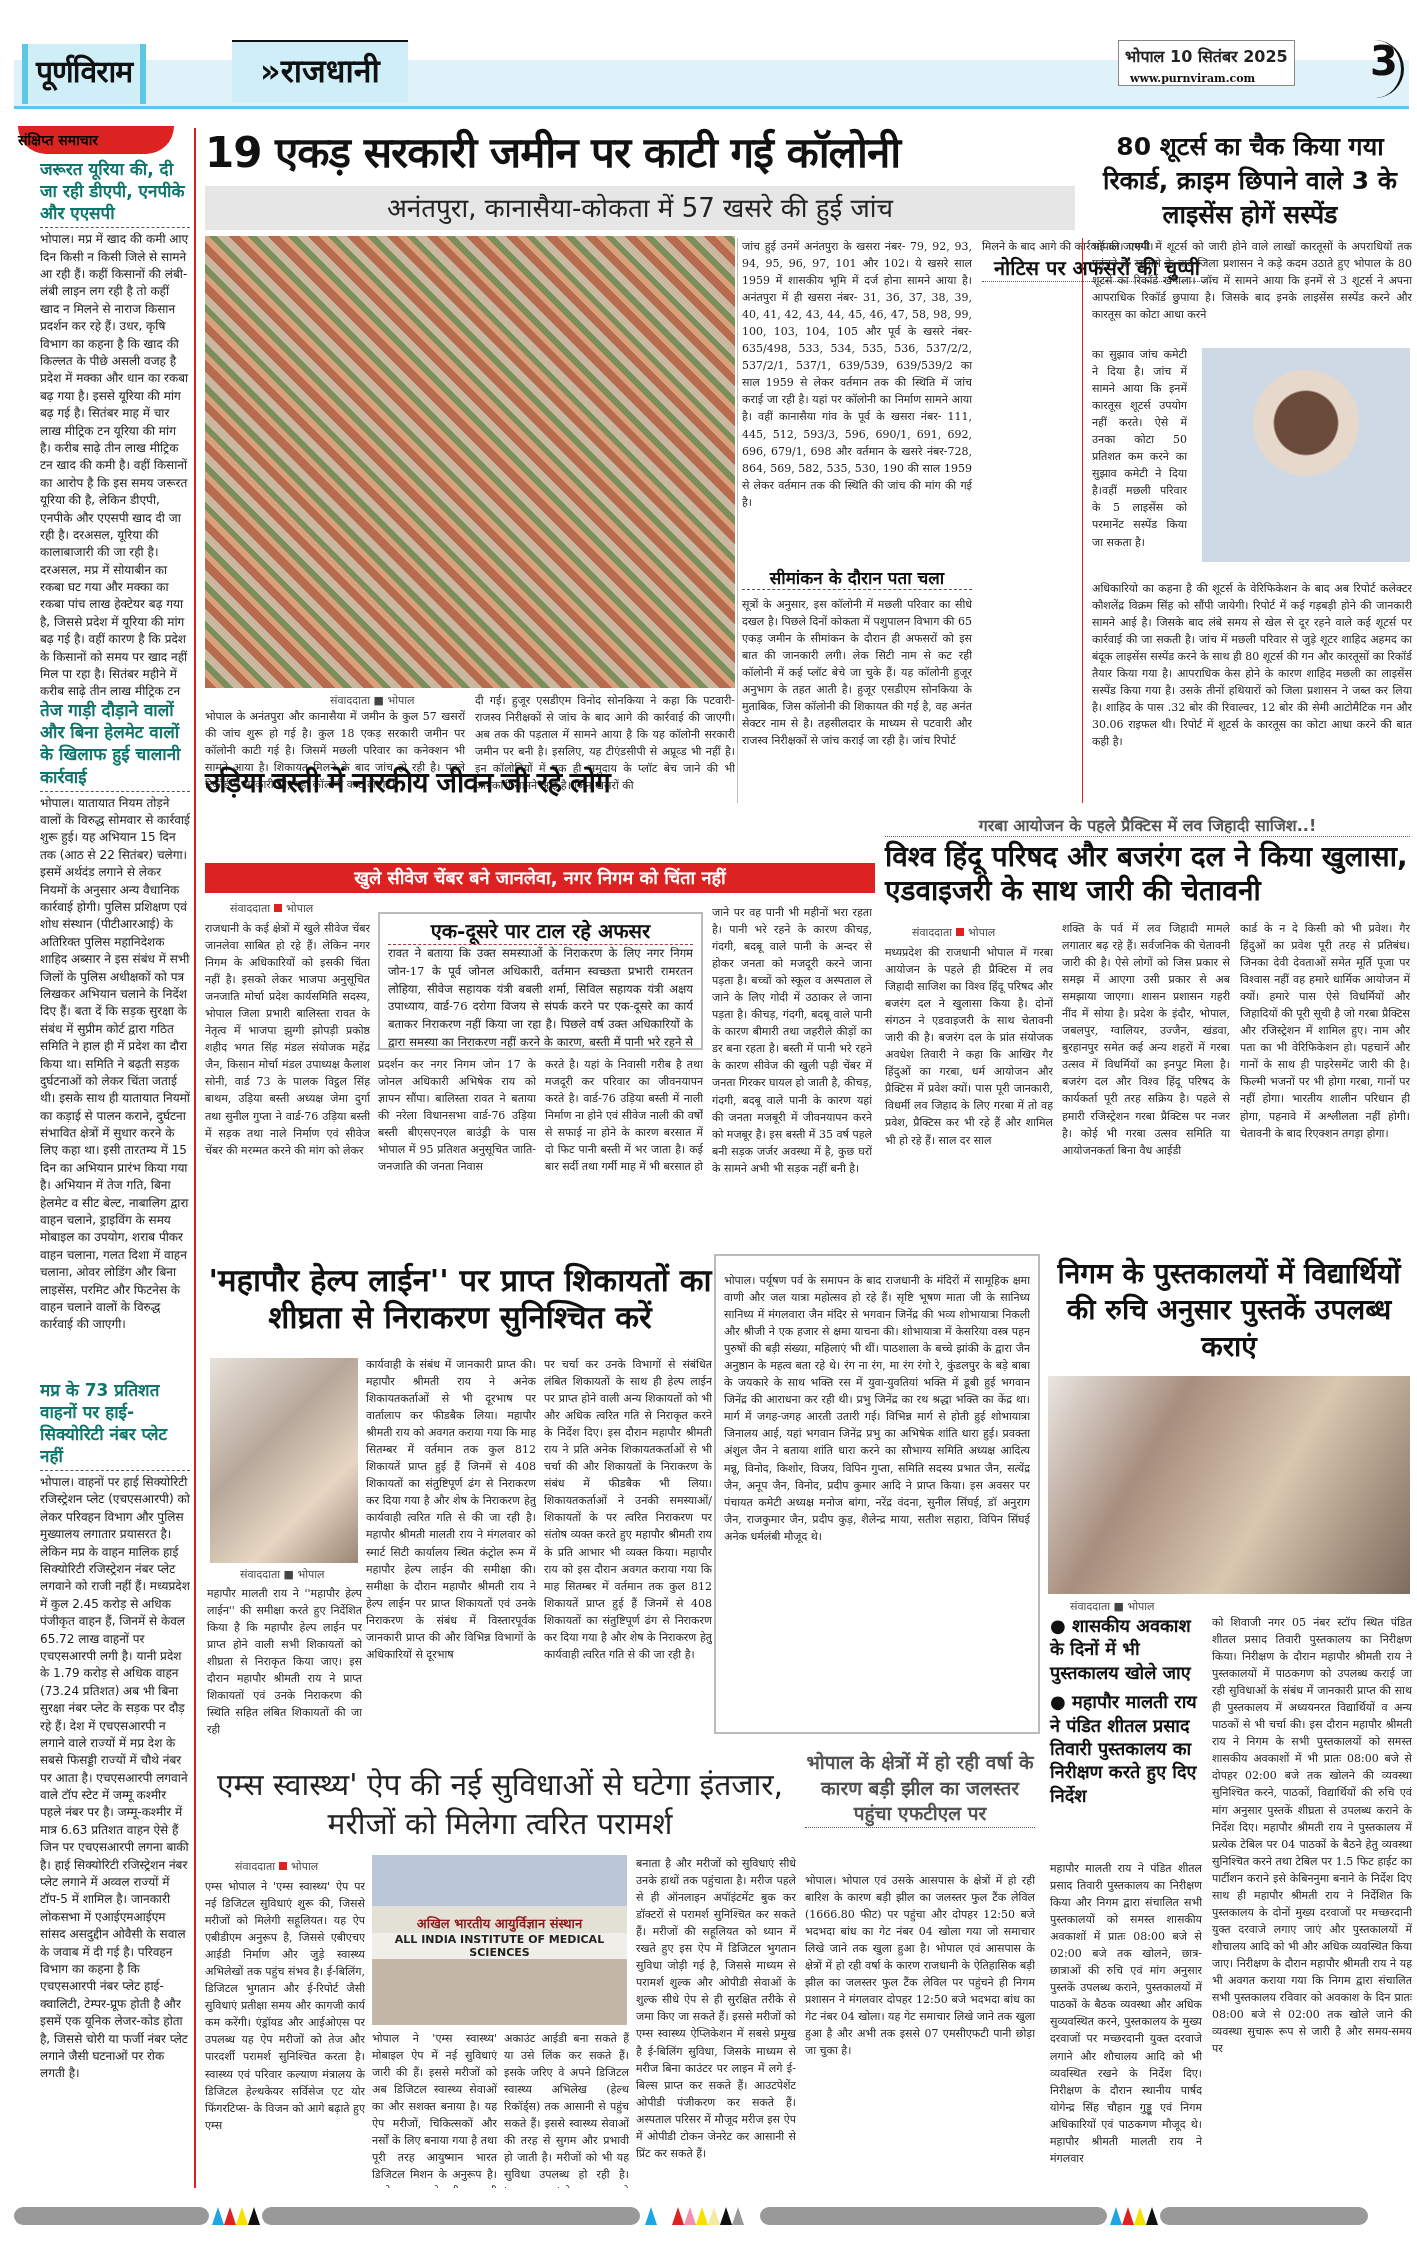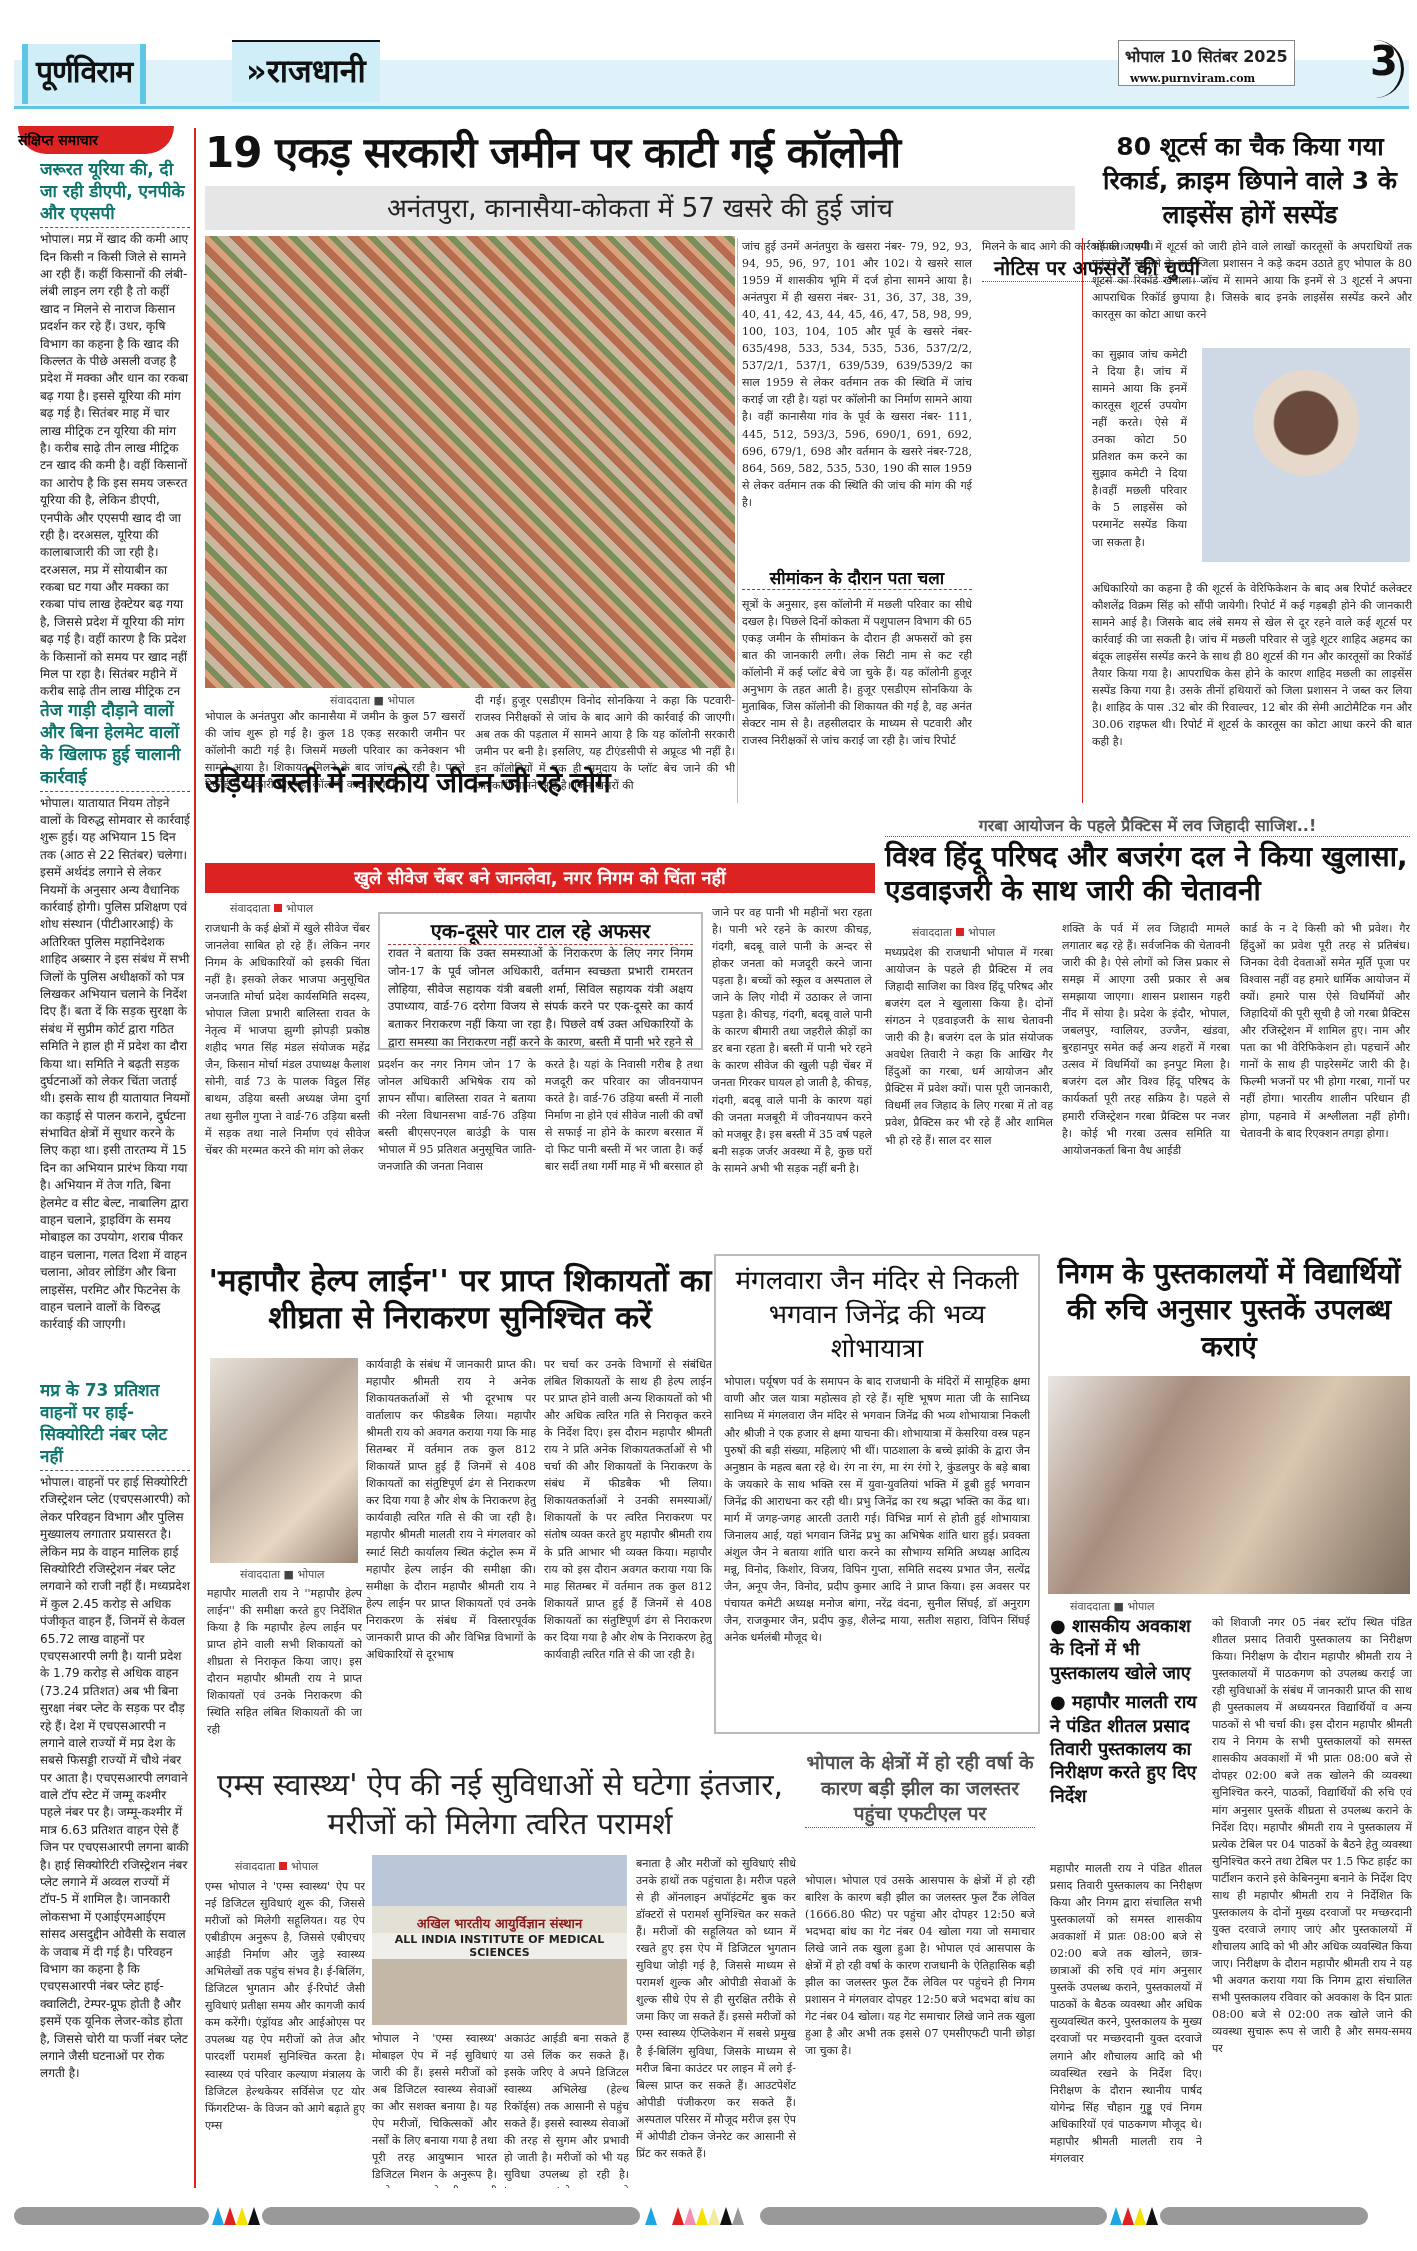--- a/index.html
+++ b/index.html
@@ -2,21 +2,21 @@
 <html><head>
 <meta charset="utf-8">
 <style>
 *{box-sizing:border-box;margin:0;padding:0}
 html,body{width:1417px;height:2251px;background:#fff;overflow:hidden}
 body{font-family:"DejaVu Sans",sans-serif;color:#222;position:relative}
 .abs{position:absolute}
 .hdrband{left:14px;top:60px;width:1395px;height:46px;background:#dff2f9}
 .hdrline{left:14px;top:106px;width:1395px;height:3px;background:#5ec7e6}
 .logo{left:22px;top:44px;width:58px;height:60px;background:#cfeef8;border-left:6px solid #5ec7e6;border-right:6px solid #5ec7e6;padding:6px 8px;font:bold 30px "DejaVu Sans",sans-serif;color:#111;white-space:nowrap;width:auto;letter-spacing:-1px}
-.section{left:232px;top:40px;height:62px;background:#cfeef8;border-top:2px solid #111;padding:6px 14px;font:bold 32px "DejaVu Sans",sans-serif;color:#111;white-space:nowrap}
+.section{left:232px;top:40px;height:62px;background:#cfeef8;border-top:2px solid #111;padding:6px 28px;font:bold 32px "DejaVu Sans",sans-serif;color:#111;white-space:nowrap}
 .dateblk{left:1118px;top:40px;height:46px;background:#fff;border:1px solid #888;padding:4px 6px;font:bold 16px "DejaVu Sans",sans-serif;white-space:nowrap}
 .site{left:1130px;top:72px;font:bold 11px "DejaVu Serif",serif;color:#111}
 .pageno{left:1370px;top:38px;font:bold 40px "DejaVu Sans",sans-serif;color:#111}
 .pgcurve{left:1360px;top:40px;width:44px;height:58px;border-right:3px solid #111;border-radius:0 30px 30px 0}
 .sidebar-border{left:194px;top:128px;width:2px;height:2060px;background:#d22}
 .brief-tag{left:18px;top:126px;width:156px;height:28px;background:#d22;color:#000000;font:bold 14px "DejaVu Sans",sans-serif;line-height:28px;border-radius:0 0 40px 40px}
 .brief-h{font:bold 17px "DejaVu Sans",sans-serif;color:#0f766e;line-height:1.3}
 .brief-p{font:12px "DejaVu Sans",sans-serif;color:#222;line-height:1.45}
 .dash{border-bottom:1px dashed #555;margin:3px 0}
 .h1{font:bold 40px "DejaVu Sans",sans-serif;color:#111;line-height:1.1;white-space:nowrap;letter-spacing:-1px}
@@ -113,21 +113,20 @@
 <div class="abs col" style="left:1240px;top:920px;width:170px;height:330px">कार्ड के न दे किसी को भी प्रवेश। गैर हिंदुओं का प्रवेश पूरी तरह से प्रतिबंध। जिनका देवी देवताओं समेत मूर्ति पूजा पर विश्वास नहीं वह हमारे धार्मिक आयोजन में क्यों। हमारे पास ऐसे विधर्मियों और जिहादियों की पूरी सूची है जो गरबा प्रैक्टिस और रजिस्ट्रेशन में शामिल हुए। नाम और पता का भी वेरिफिकेशन हो। पहचानें और गानों के साथ ही पाइरेसमेंट जारी की है। फिल्मी भजनों पर भी होगा गरबा, गानों पर नहीं होगा। भारतीय शालीन परिधान ही होगा, पहनावे में अश्लीलता नहीं होगी। चेतावनी के बाद रिएक्शन तगड़ा होगा।</div>
 
 <div class="abs h2" style="left:205px;top:1262px;width:510px;font-size:31px;text-align:center">'महापौर हेल्प लाईन'' पर प्राप्त शिकायतों का शीघ्रता से निराकरण सुनिश्चित करें</div>
 <div class="abs photo photo-office" style="left:210px;top:1358px;width:148px;height:205px"></div>
 <div class="abs byline" style="left:240px;top:1566px">संवाददाता ■ भोपाल</div>
 <div class="abs col" style="left:207px;top:1585px;width:155px;height:160px">महापौर मालती राय ने ''महापौर हेल्प लाईन'' की समीक्षा करते हुए निर्देशित किया है कि महापौर हेल्प लाईन पर प्राप्त होने वाली सभी शिकायतों को शीघ्रता से निराकृत किया जाए। इस दौरान महापौर श्रीमती राय ने प्राप्त शिकायतों एवं उनके निराकरण की स्थिति सहित लंबित शिकायतों की जा रही</div>
 <div class="abs col" style="left:366px;top:1356px;width:170px;height:390px">कार्यवाही के संबंध में जानकारी प्राप्त की। महापौर श्रीमती राय ने अनेक शिकायतकर्ताओं से भी दूरभाष पर वार्तालाप कर फीडबैक लिया। महापौर श्रीमती राय को अवगत कराया गया कि माह सितम्बर में वर्तमान तक कुल 812 शिकायतें प्राप्त हुई हैं जिनमें से 408 शिकायतों का संतुष्टिपूर्ण ढंग से निराकरण कर दिया गया है और शेष के निराकरण हेतु कार्यवाही त्वरित गति से की जा रही है। महापौर श्रीमती मालती राय ने मंगलवार को स्मार्ट सिटी कार्यालय स्थित कंट्रोल रूम में महापौर हेल्प लाईन की समीक्षा की। समीक्षा के दौरान महापौर श्रीमती राय ने हेल्प लाईन पर प्राप्त शिकायतों एवं उनके निराकरण के संबंध में विस्तारपूर्वक जानकारी प्राप्त की और विभिन्न विभागों के अधिकारियों से दूरभाष</div>
 <div class="abs col" style="left:544px;top:1356px;width:168px;height:390px">पर चर्चा कर उनके विभागों से संबंधित लंबित शिकायतों के साथ ही हेल्प लाईन पर प्राप्त होने वाली अन्य शिकायतों को भी और अधिक त्वरित गति से निराकृत करने के निर्देश दिए। इस दौरान महापौर श्रीमती राय ने प्रति अनेक शिकायतकर्ताओं से भी चर्चा की और शिकायतों के निराकरण के संबंध में फीडबैक भी लिया। शिकायतकर्ताओं ने उनकी समस्याओं/शिकायतों के पर त्वरित निराकरण पर संतोष व्यक्त करते हुए महापौर श्रीमती राय के प्रति आभार भी व्यक्त किया। महापौर राय को इस दौरान अवगत कराया गया कि माह सितम्बर में वर्तमान तक कुल 812 शिकायतें प्राप्त हुई हैं जिनमें से 408 शिकायतों का संतुष्टिपूर्ण ढंग से निराकरण कर दिया गया है और शेष के निराकरण हेतु कार्यवाही त्वरित गति से की जा रही है।</div>
 
 <div class="abs boxed" style="left:714px;top:1254px;width:326px;height:480px;padding:8px">
-  <div class="h2" style="font-size:26px;text-align:center;font-weight:normal;line-height:1.3">मंगलवारा जैन मंदिर से निकली भगवान जिनेंद्र की भव्य शोभायात्रा</div>
   <div class="col" style="margin-top:8px;height:372px;font-size:11px">भोपाल। पर्यूषण पर्व के समापन के बाद राजधानी के मंदिरों में सामूहिक क्षमा वाणी और जल यात्रा महोत्सव हो रहे हैं। सृष्टि भूषण माता जी के सानिध्य सानिध्य में मंगलवारा जैन मंदिर से भगवान जिनेंद्र की भव्य शोभायात्रा निकली और श्रीजी ने एक हजार से क्षमा याचना की। शोभायात्रा में केसरिया वस्त्र पहन पुरुषों की बड़ी संख्या, महिलाएं भी थीं। पाठशाला के बच्चे झांकी के द्वारा जैन अनुष्ठान के महत्व बता रहे थे। रंग ना रंग, मा रंग रंगो रे, कुंडलपुर के बड़े बाबा के जयकारे के साथ भक्ति रस में युवा-युवतियां भक्ति में डूबी हुई भगवान जिनेंद्र की आराधना कर रही थी। प्रभु जिनेंद्र का रथ श्रद्धा भक्ति का केंद्र था। मार्ग में जगह-जगह आरती उतारी गई। विभिन्न मार्ग से होती हुई शोभायात्रा जिनालय आई, यहां भगवान जिनेंद्र प्रभु का अभिषेक शांति धारा हुई। प्रवक्ता अंशुल जैन ने बताया शांति धारा करने का सौभाग्य समिति अध्यक्ष आदित्य मन्नू, विनोद, किशोर, विजय, विपिन गुप्ता, समिति सदस्य प्रभात जैन, सत्येंद्र जैन, अनूप जैन, विनोद, प्रदीप कुमार आदि ने प्राप्त किया। इस अवसर पर पंचायत कमेटी अध्यक्ष मनोज बांगा, नरेंद्र वंदना, सुनील सिंघई, डॉ अनुराग जैन, राजकुमार जैन, प्रदीप कुड़, शैलेन्द्र माया, सतीश सहारा, विपिन सिंघई अनेक धर्मलंबी मौजूद थे।</div>
 </div>
 
 <div class="abs h2" style="left:1045px;top:1256px;width:368px;font-size:28px;text-align:center;line-height:1.3">निगम के पुस्तकालयों में विद्यार्थियों की रुचि अनुसार पुस्तकें उपलब्ध कराएं</div>
 <div class="abs photo photo-lib" style="left:1048px;top:1376px;width:362px;height:218px"></div>
 <div class="abs byline" style="left:1070px;top:1598px">संवाददाता ■ भोपाल</div>
 <div class="abs" style="left:1050px;top:1614px;width:152px">
   <div class="bullet">● <span>शासकीय अवकाश के दिनों में भी पुस्तकालय खोले जाए</span></div>
   <div class="bullet" style="margin-top:6px">● <span>महापौर मालती राय ने पंडित शीतल प्रसाद तिवारी पुस्तकालय का निरीक्षण करते हुए दिए निर्देश</span></div>
 </div>

